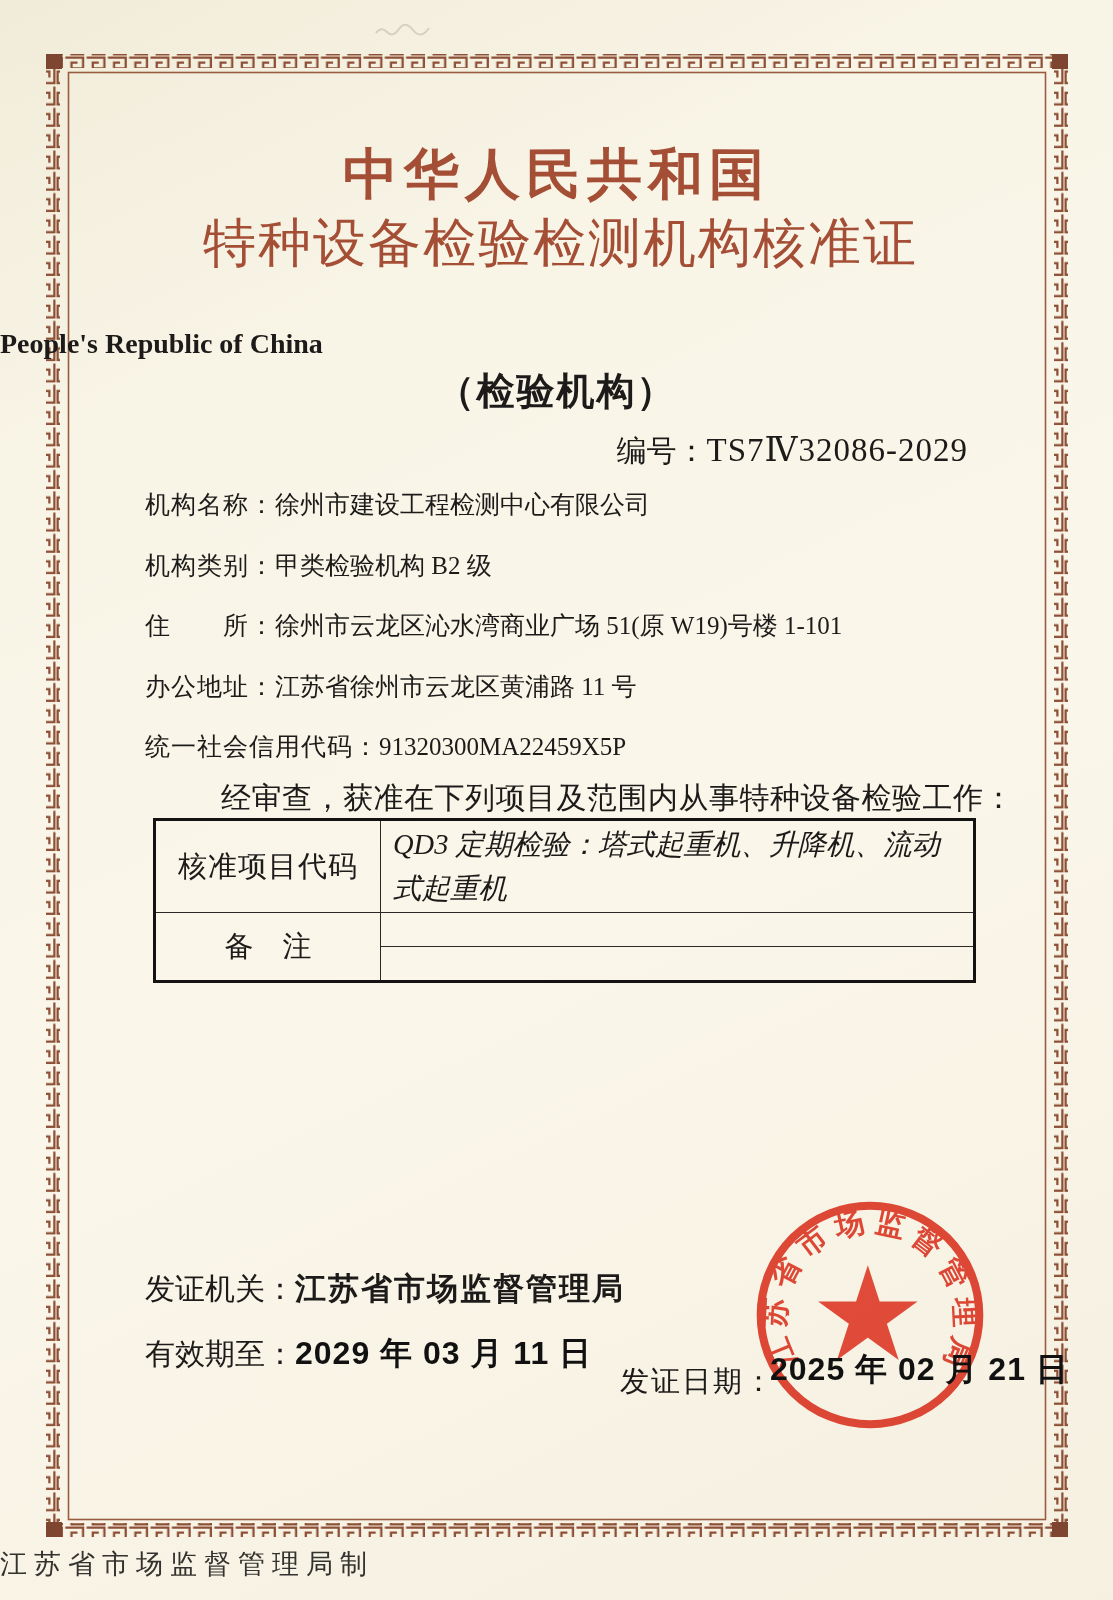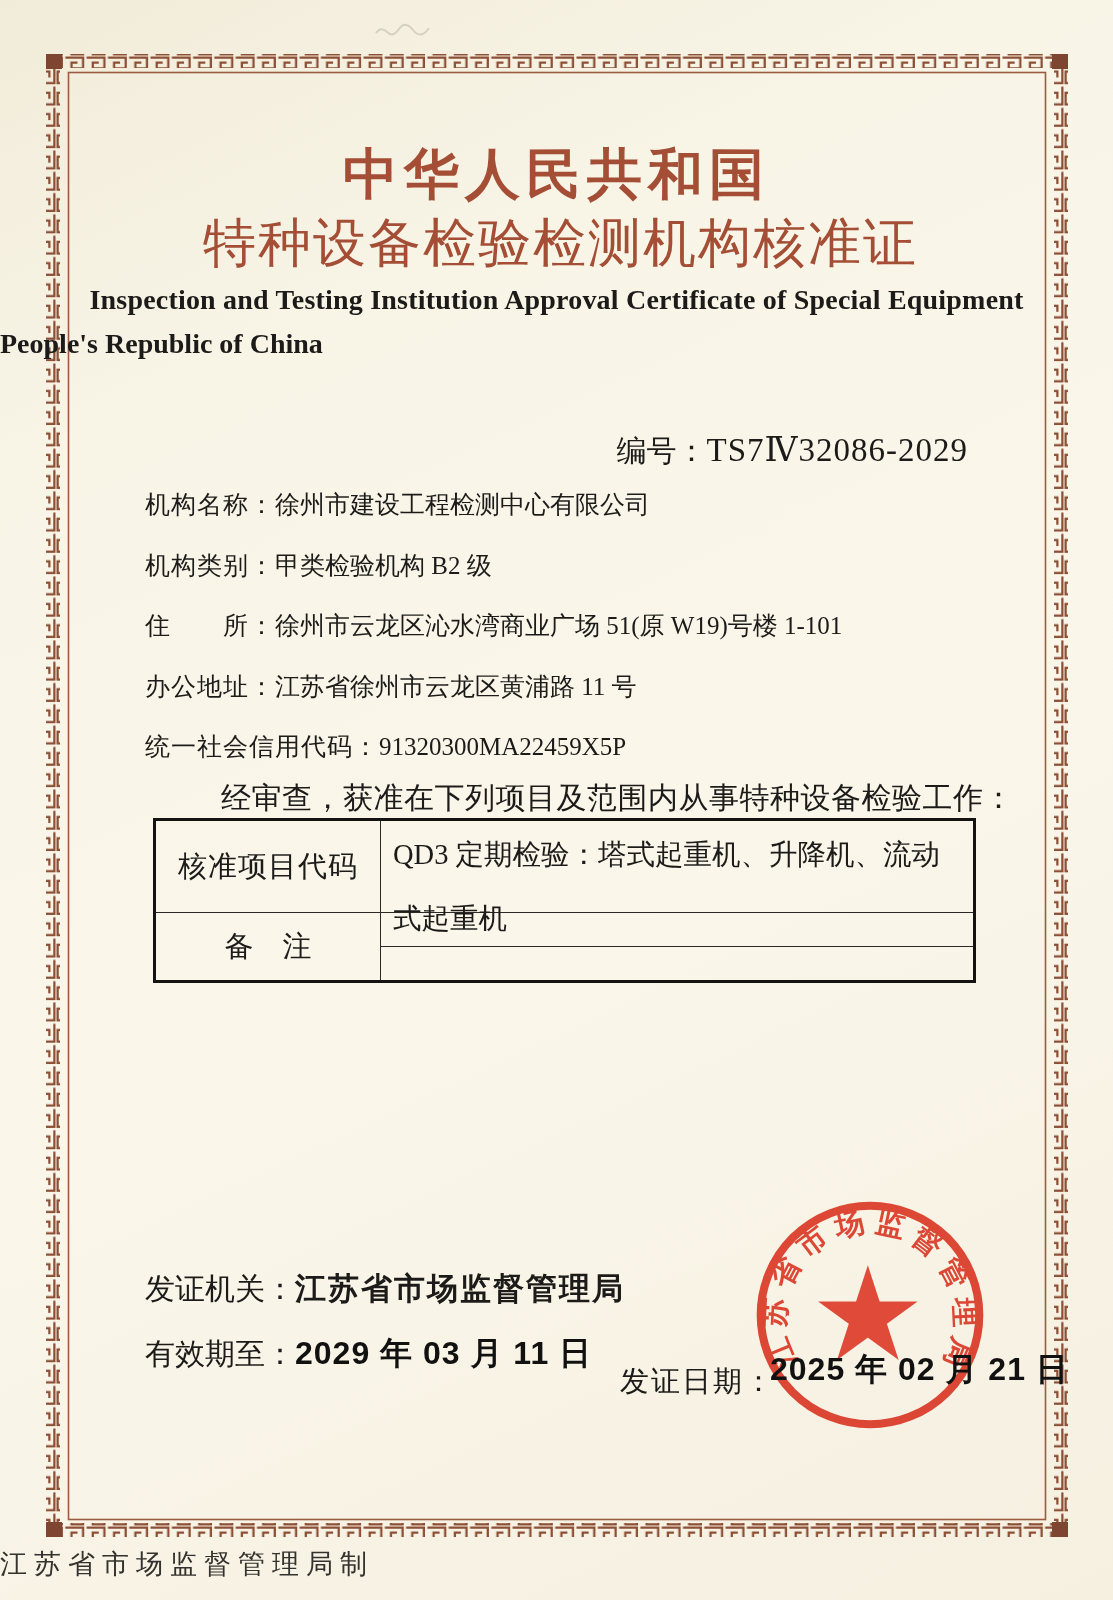--- a/index.html
+++ b/index.html
@@ -44,21 +44,21 @@
 
   
   .tbl{top:818px;left:153px;width:823px;height:165px;border:3px solid #141311;
     box-sizing:border-box;display:flex;flex-direction:column;background:transparent;}
   .tbl-row1{display:flex;height:91px;border-bottom:1.6px solid #2a2а26;border-bottom:1.6px solid #2a2926;}
   .tbl-row2{display:flex;flex:1;}
   .tbl-h{width:225px;flex:0 0 225px;border-right:1.6px solid #2a2926;
     display:flex;align-items:center;justify-content:center;
     font-size:29px;box-sizing:border-box;}
   .tbl-h.bold{font-weight:normal;letter-spacing:1px;}
-  .tbl-c{flex:1;font-size:28.5px;line-height:64px;padding:2px 8px 0 12px;box-sizing:border-box;}
+  .tbl-c{flex:1;font-size:28.5px;line-height:44px;padding:2px 8px 0 12px;box-sizing:border-box;font-style:italic;}
   .tbl-sub{flex:1;display:flex;flex-direction:column;}
   .tbl-sub .half{flex:1;box-sizing:border-box;}
   .tbl-sub .half:first-child{border-bottom:1.6px solid #2a2926;}
 
   
   .issuer-line{top:1268px;left:145px;font-size:30px;white-space:nowrap;}
   .issuer-line .val{font-weight:bold;font-size:31px;letter-spacing:2px;}
   .valid-line{top:1332px;left:145px;font-size:30px;white-space:nowrap;}
   .date-value{font-family:var(--sans);font-weight:bold;font-size:31px;letter-spacing:1px;color:#111;}
   .issue-label{top:1362px;left:620px;font-size:29px;letter-spacing:2px;}
@@ -99,22 +99,22 @@
 
     <rect x="68.5" y="72.5" width="977" height="1447" fill="none" stroke="#9a5c40" stroke-width="1.6"></rect>
   </svg>
 
   <svg class="abs artifact" width="70" height="22" viewBox="0 0 70 22">
     <path d="M4,15 q5,-7 11,-1 t12,-3 t14,1 t16,-2" fill="none" stroke="#a2a096" stroke-width="2" opacity="0.7"></path>
   </svg>
 
   <div class="abs title-cn1">中华人民共和国</div>
   <div class="abs title-cn2">特种设备检验检测机构核准证</div>
-  <div class="abs title-en1">Inspection and Testing Institution Approval Certificate of Special Equipment</div>
   <div class="abs title-en2">People's Republic of China</div>
+  <div class="abs title-sub">（检验机构）</div>
 
   <div class="abs cert-no">
     <span>编号：</span><span class="num">TS7Ⅳ32086-2029</span>
   </div>
 
   <div class="abs fields">
     <div class="field">
       <span class="lbl">机构名称：</span><span>徐州市建设工程检测中心有限公司</span>
     </div>
     <div class="field">

